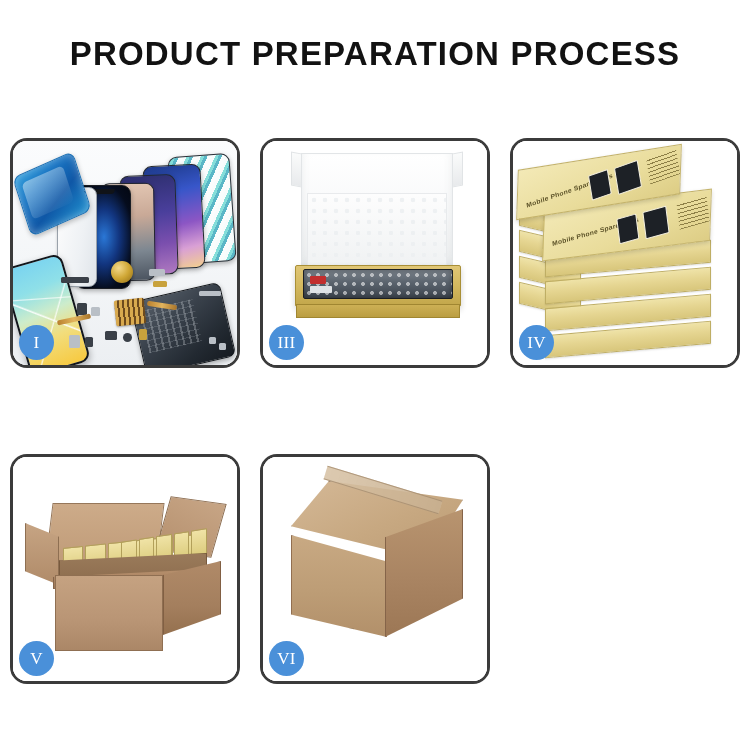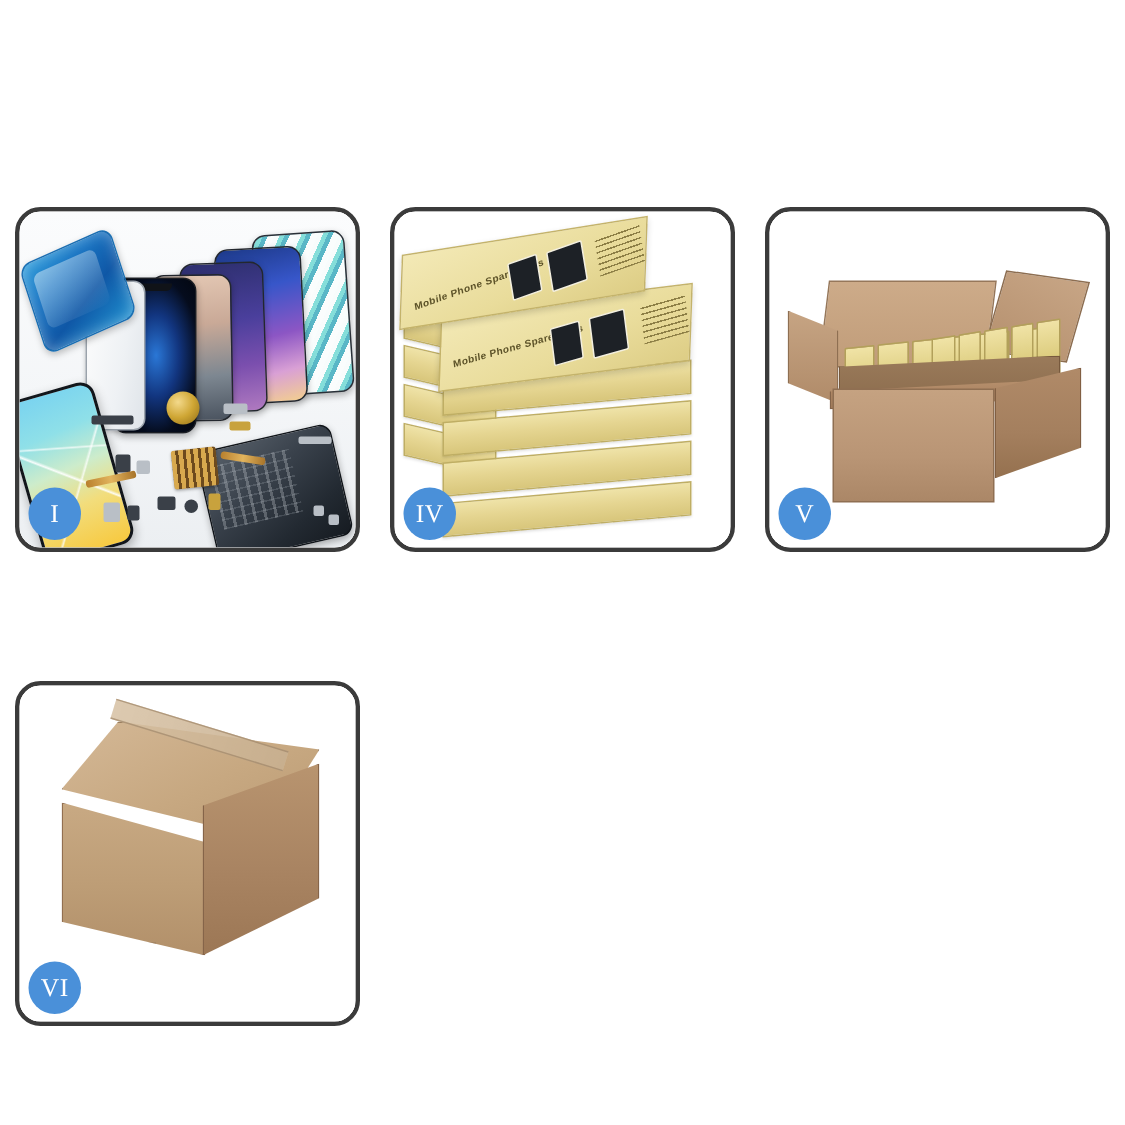--- a/index.html
+++ b/index.html
@@ -503,20 +503,21 @@
     width: 14px; height: 22px;
     background: rgba(150,122,92,.5);
   }
 </style>
 </head>
 <body>
 
 <div class="page">
 
   <div class="header">
+    <div class="title">PRODUCT PREPARATION PROCESS</div>
   </div>
 
   <div class="grid">
 
     <div class="panel">
       <div class="panel-media">
         <div class="p1-bg"></div>
 
         <div class="phone ph-a"></div>
         <div class="phone ph-b"></div>
@@ -549,20 +550,37 @@
         <div class="part light" style="left:186px; top:150px; width:22px; height:5px;"></div>
         <div class="part light" style="left:196px; top:196px; width:7px;  height:7px;"></div>
         <div class="part light" style="left:206px; top:202px; width:7px;  height:7px;"></div>
         <div class="flex-cable" style="left:44px; top:176px; width:34px; height:5px; transform:rotate(-12deg);"></div>
         <div class="flex-cable" style="left:134px; top:162px; width:30px; height:5px; transform:rotate(9deg);"></div>
       </div>
       <div class="badge">I</div>
     </div>
 
 
+    <div class="panel">
+      <div class="panel-media">
+        <div class="p3-bg"></div>
+        <div class="lid-flapL"></div>
+        <div class="lid-flapR"></div>
+        <div class="lid-back"></div>
+        <div class="foam"></div>
+        <div class="tray">
+          <div class="tray-front"></div>
+        </div>
+        <div class="screen-in-tray">
+          <span class="screen-label"></span>
+          <span class="screen-label2"></span>
+        </div>
+      </div>
+      <div class="badge">III</div>
+    </div>
 
     <div class="panel">
       <div class="panel-media">
         <div class="p4-bg"></div>
         <div class="boxstack">
 
           <div class="kbox" style="left:6px;  top:70px;  width:62px; height:22px; transform:skewY(13deg);"></div>
           <div class="kbox" style="left:6px;  top:96px;  width:62px; height:22px; transform:skewY(13deg);"></div>
           <div class="kbox" style="left:6px;  top:122px; width:62px; height:22px; transform:skewY(13deg);"></div>
           <div class="kbox" style="left:6px;  top:148px; width:62px; height:22px; transform:skewY(13deg);"></div>

